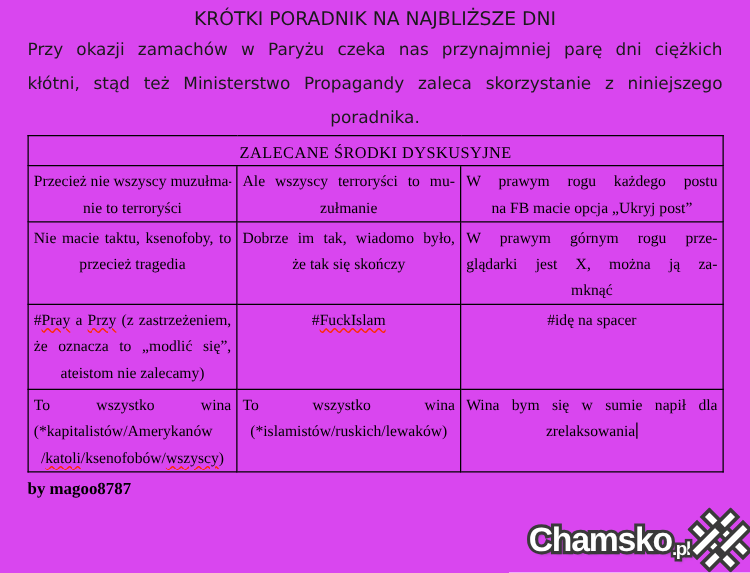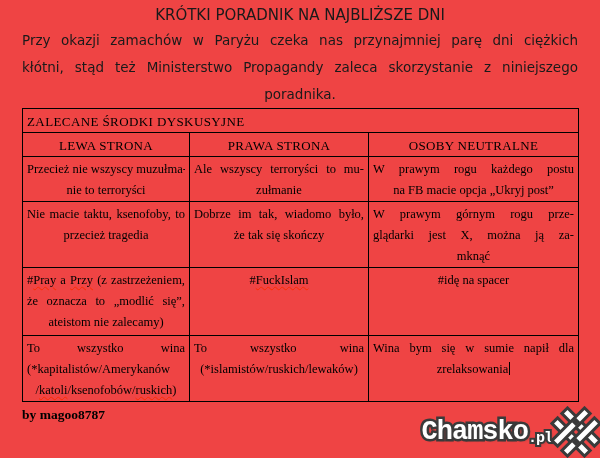--- a/index.html
+++ b/index.html
@@ -1,39 +1,39 @@
 <!DOCTYPE html>
 <html><head>
 <meta charset="utf-8">
 <style>
   html,body{margin:0;padding:0;background:#fff;}
-  .page{position:relative;width:600px;height:458px;background:#ef4444;overflow:hidden;
+  .page{position:relative;width:600px;height:458px;background:#d946ef;overflow:hidden;
         color:#000;}
   .doc-title{padding-top:6px;height:19px;text-align:center;
              font-family:"DejaVu Sans","Liberation Sans",sans-serif;
              font-size:15px;line-height:18px;color:#1a1a1a;}
   .intro{margin:2px 22px 0 22px;height:81px;
          font-family:"DejaVu Sans","Liberation Sans",sans-serif;
          font-size:13.5px;line-height:27px;color:#1a1a1a;}
   .jl{text-align:justify;text-align-last:justify;white-space:nowrap;overflow:hidden;}
   .ll{text-align:center;white-space:nowrap;overflow:hidden;}
   table.advice{margin-left:22px;width:556px;border-collapse:collapse;table-layout:fixed;
                font-family:"Liberation Serif","DejaVu Serif",serif;font-size:12.5px;}
   table.advice td{border:1px solid #000;vertical-align:top;padding:2px 4px 0 4px;
                   line-height:21px;overflow:hidden;}
-  td.cap{height:19px;text-align:left;font-size:13px;letter-spacing:.4px;padding:1px 4px;}
+  td.cap{height:19px;text-align:center;font-size:13px;letter-spacing:.4px;padding:1px 4px;}
   td.colhead{height:20px;text-align:center;font-size:13px;letter-spacing:.3px;padding:2px 4px;}
   .sq{text-decoration:underline;text-decoration-style:wavy;
       text-decoration-color:#ff2a00;text-decoration-thickness:1px;text-underline-offset:2px;}
   .caret{display:inline-block;width:1px;height:13px;background:#000;
          vertical-align:-2px;margin-left:1px;}
   .credit{margin:5px 0 0 22px;font-family:"Liberation Serif","DejaVu Serif",serif;
           font-weight:bold;font-size:13.5px;}
   .watermark{position:absolute;right:-2px;bottom:0;display:flex;align-items:center;}
-  .wm-text{font-family:Liberation Mono, monospace;font-weight:bold;
+  .wm-text{font-family:Liberation Sans, sans-serif;font-weight:bold;
            font-size:27px;color:#fff;-webkit-text-stroke:5px #3a3a3a;paint-order:stroke fill;
            letter-spacing:-1px;text-shadow:2px 2px 2px rgba(60,60,60,.45);}
   .wm-tld{font-size:15px;-webkit-text-stroke:4px #3a3a3a;paint-order:stroke fill;
           vertical-align:-3px;}
   .wm-hash{margin-left:-2px;}
 </style>
 </head>
 <body>
 
 <div class="page">
@@ -48,25 +48,20 @@
 
   <table class="advice">
     <colgroup>
         <col style="width:167px">
         <col style="width:179px">
         <col style="width:210px">
       </colgroup>
     <tbody>
         <tr>
       <td class="cap" colspan="3">ZALECANE ŚRODKI DYSKUSYJNE</td>
-    </tr>
-    <tr>
-      <td class="colhead">LEWA STRONA</td>
-      <td class="colhead">PRAWA STRONA</td>
-      <td class="colhead">OSOBY NEUTRALNE</td>
     </tr>
 
     <tr style="height:42px">
       <td>
         <div class="jl">Przecież nie wszyscy muzułma-</div>
         <div class="ll">nie to terroryści</div>
       </td>
       <td>
         <div class="jl">Ale wszyscy terroryści to mu-</div>
         <div class="ll">zułmanie</div>
@@ -105,21 +100,21 @@
       <td>
         <div class="ll">#idę na spacer</div>
       </td>
     </tr>
 
 
     <tr style="height:62px">
       <td>
         <div class="jl">To wszystko wina</div>
         <div class="jl">(*kapitalistów/Amerykanów</div>
-        <div class="ll"><span>/</span><span class="sq">katoli</span><span>/ksenofobów/</span><span class="sq">ruskich</span><span>)</span></div>
+        <div class="ll"><span>/</span><span class="sq">katoli</span><span>/ksenofobów/</span><span class="sq">wszyscy</span><span>)</span></div>
       </td>
       <td>
         <div class="jl">To wszystko wina</div>
         <div class="ll">(*islamistów/ruskich/lewaków)</div>
       </td>
       <td>
         <div class="jl">Wina bym się w sumie napił dla</div>
         <div class="ll"><span>zrelaksowania</span><span class="caret"></span></div>
       </td>
     </tr>

